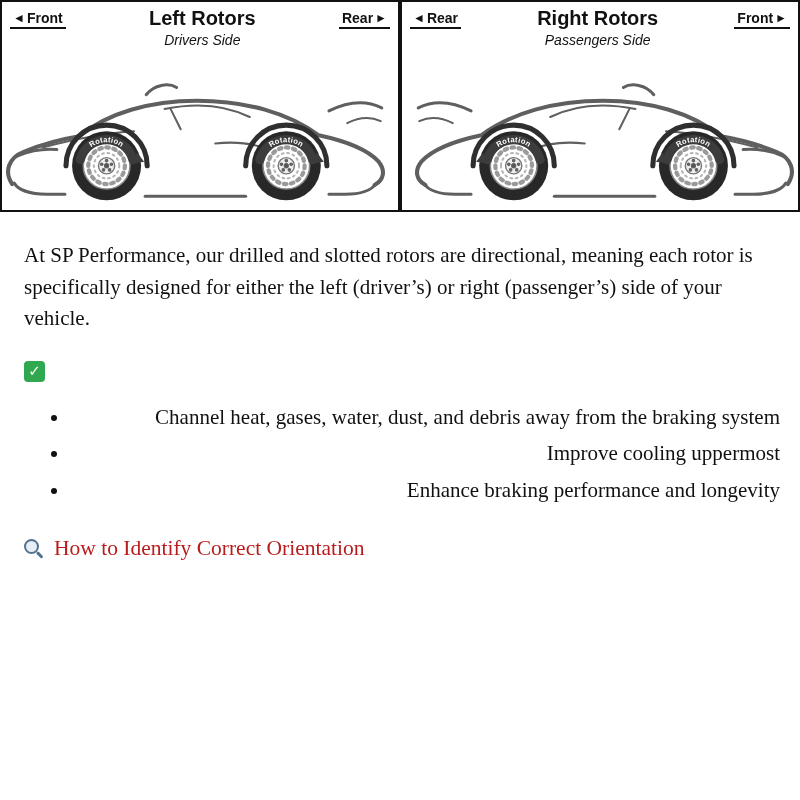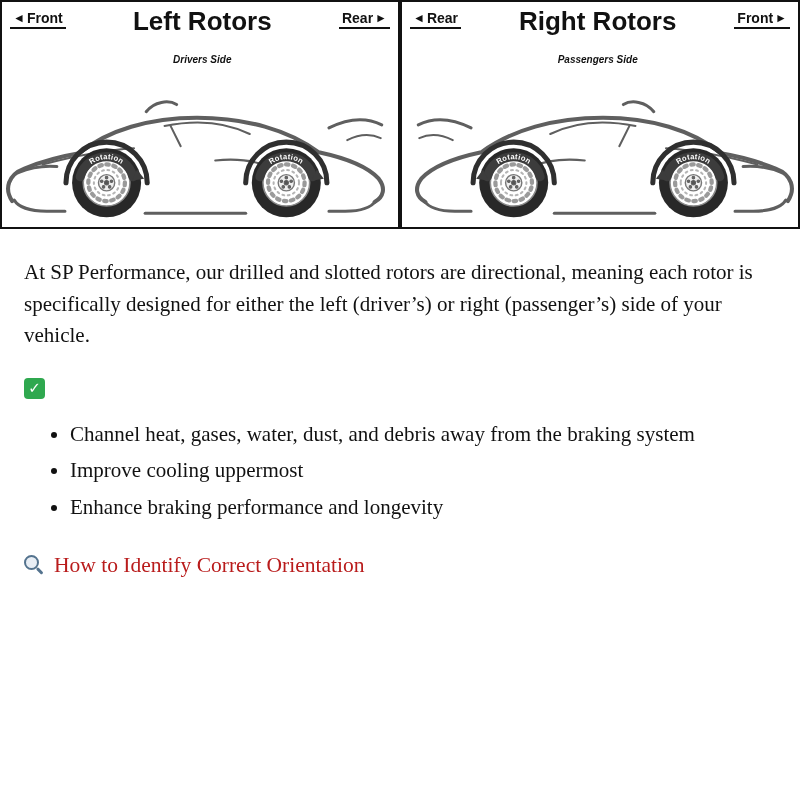--- a/index.html
+++ b/index.html
@@ -8,43 +8,43 @@
 
   
   .diagram { display:flex; width:100%; }
   .panel { flex:1 1 50%; border:2px solid #111; background:#fff; overflow:hidden; }
   .panel-header { display:flex; justify-content:space-between; align-items:flex-start;
                   padding:5px 8px 0 8px; font-family:"Liberation Sans", sans-serif; }
   .dir { display:flex; align-items:center; gap:2px; font-weight:bold; font-size:14px;
          border-bottom:2.5px solid #111; padding:0 3px 1px 3px; margin-top:3px; }
   .dir .arrow { font-size:12px; line-height:1; }
   .panel-titles { text-align:center; }
-  .panel-title { font-size:26px; font-weight:bold; line-height:1.1; }
-  .panel-subtitle { font-size:10px; font-weight:bold; font-style:italic; margin-top:18px; }
+  .panel-title { font-size:20px; font-weight:bold; line-height:1.1; }
+  .panel-subtitle { font-size:14px; font-weight:normal; font-style:italic; margin-top:3px; }
   .car-svg { display:block; width:100%; height:auto; margin-top:2px; }
   .rot-text { font-family:"Liberation Sans", sans-serif; font-size:7.5px; font-weight:bold;
               fill:#fff; letter-spacing:.6px; }
 
   
   .content { padding:20px 20px 8px 24px; font-size:21px; line-height:1.5; }
   .content p { margin:8px 0; }
   .intro { margin-bottom:20px; }
   .sec-heading { display:flex; align-items:center; gap:10px; font-size:21.5px;
                  font-weight:bold; margin:26px 0 20px; }
   .sec-heading.regular { font-weight:normal; color:#b91c1c; }
   .check-icon { flex:0 0 auto; width:21px; height:21px; border-radius:4px; background:#2fa84f;
                 color:#fff; display:inline-flex; align-items:center; justify-content:center;
                 font:bold 15px/1 "DejaVu Sans", sans-serif; }
   .magnifier-icon { flex:0 0 auto; position:relative; width:20px; height:20px; display:inline-block; }
   .magnifier-icon::before { content:""; position:absolute; left:0; top:0; width:11px; height:11px;
                             border:2.6px solid #54738e; border-radius:50%; background:#e8eef5; }
   .magnifier-icon::after { content:""; position:absolute; left:13.5px; top:12px; width:3px;
                            height:7.5px; background:#54738e; border-radius:1.5px; transform:rotate(-45deg); }
   ul { list-style:disc; padding-left:46px; margin:10px 0 20px; }
-  li { margin:5px 0; line-height:1.5; }
+  li { margin:5px 0; line-height:1.5;text-align:right; }
 </style>
 </head>
 <body>
 
 <div class="page">
 
   <div class="diagram">
 
     <div class="panel">
       <div class="panel-header">

